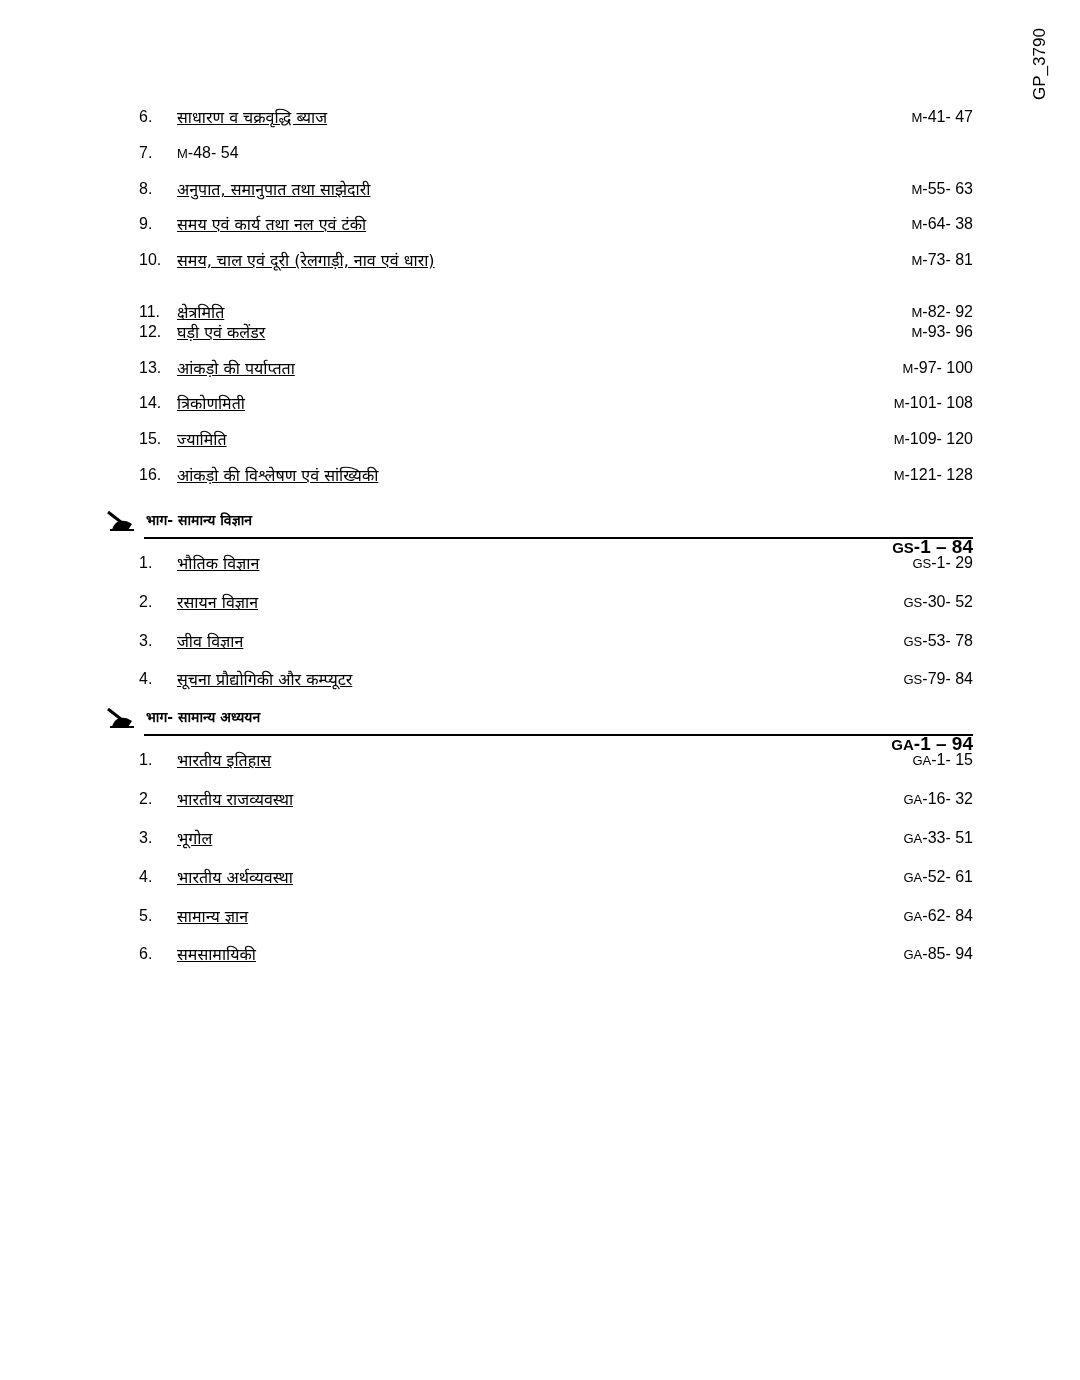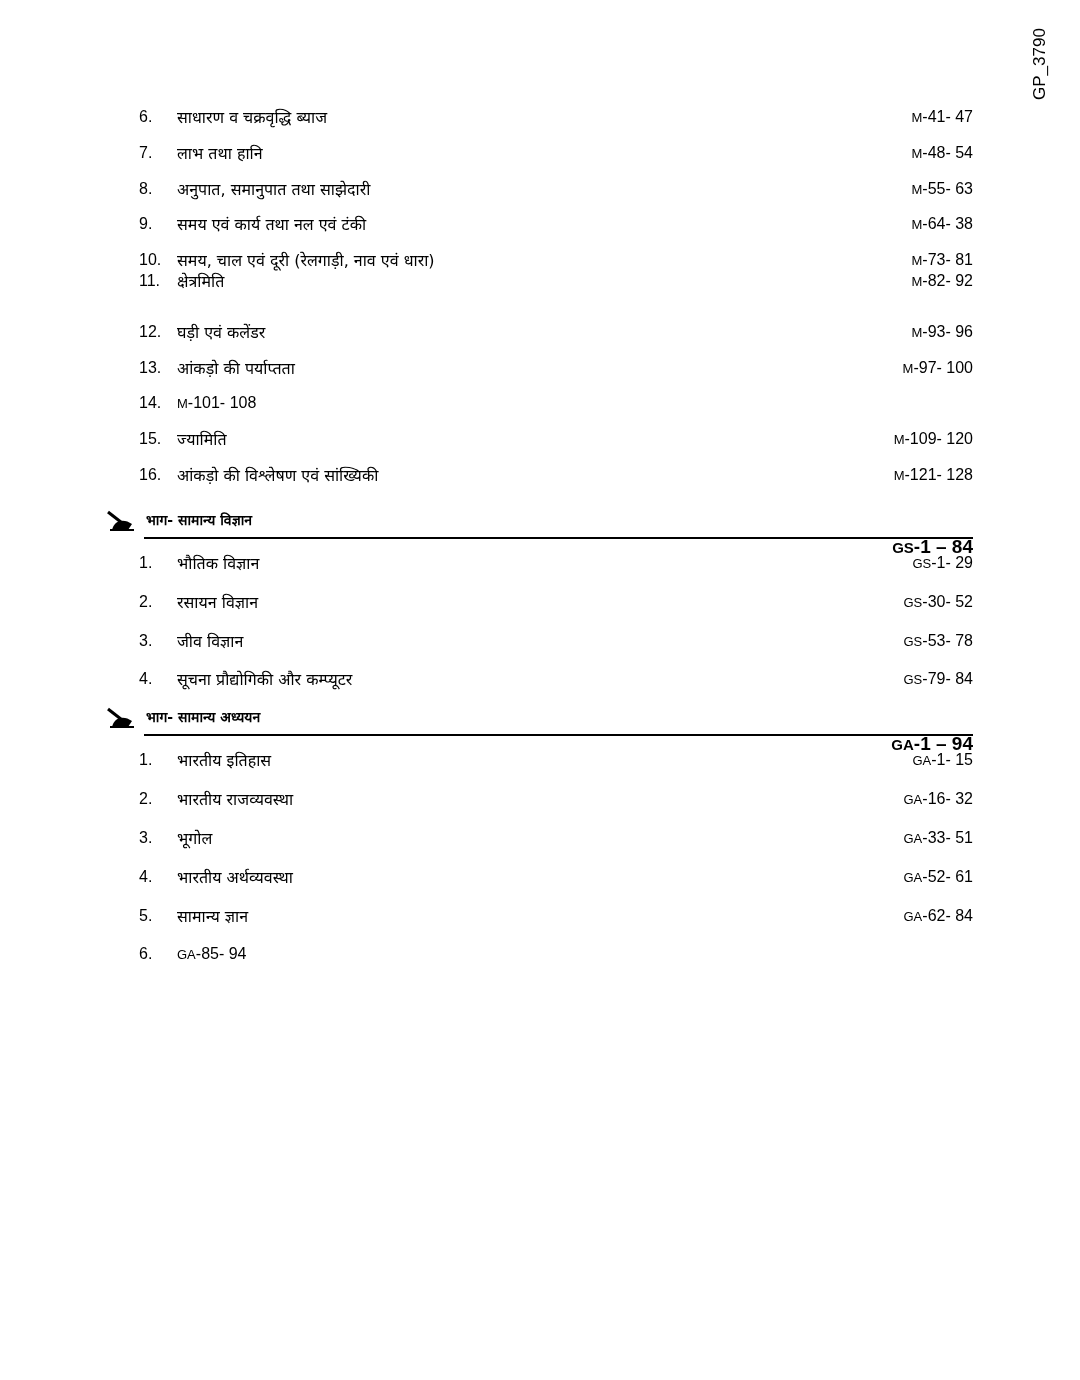--- a/index.html
+++ b/index.html
@@ -15,21 +15,21 @@
       white-space: nowrap;
     }
     .row {
       position: absolute; left: 139px; width: 834px; height: 22px;
       display: flex; align-items: center;
       font-size: 16px;
     }
     .row .num {
       width: 38px; font-family: "Liberation Sans", sans-serif; font-size: 16px;
     }
-    .row .title { flex: 1; white-space: nowrap; }
+    .row .title { flex: 1; white-space: nowrap; text-decoration: underline; }
     .row .pages {
       text-align: right; font-family: "Liberation Sans", sans-serif; font-size: 16px;
       white-space: nowrap;
     }
     .pages .prefix { font-size: 13px; }
     .section {
       position: absolute; left: 106px; width: 867px; height: 30px;
     }
     .section .pen {
       position: absolute; left: 0; top: 2px; width: 30px; height: 24px;
@@ -52,55 +52,55 @@
 
 <div class="side-code">GP_3790</div>
 
 <div class="row" style="top:106px">
     <span class="num">6.</span>
     <span class="title">साधारण व चक्रवृद्धि ब्याज</span>
     <span class="pages"><span class="prefix">M</span><span>-41- 47</span></span>
   </div>
 <div class="row" style="top:142px">
     <span class="num">7.</span>
-    <span class="title">लाभ तथा हानि</span>
     <span class="pages"><span class="prefix">M</span><span>-48- 54</span></span>
   </div>
 <div class="row" style="top:178px">
     <span class="num">8.</span>
     <span class="title">अनुपात, समानुपात तथा साझेदारी</span>
     <span class="pages"><span class="prefix">M</span><span>-55- 63</span></span>
   </div>
 <div class="row" style="top:213px">
     <span class="num">9.</span>
     <span class="title">समय एवं कार्य तथा नल एवं टंकी</span>
     <span class="pages"><span class="prefix">M</span><span>-64- 38</span></span>
   </div>
 <div class="row" style="top:249px">
     <span class="num">10.</span>
     <span class="title">समय, चाल एवं दूरी (रेलगाड़ी, नाव एवं धारा)</span>
     <span class="pages"><span class="prefix">M</span><span>-73- 81</span></span>
   </div>
-<div class="row" style="top:270px">
+<div class="row" style="top:301px">
     <span class="num">11.</span>
     <span class="title">क्षेत्रमिति</span>
     <span class="pages"><span class="prefix">M</span><span>-82- 92</span></span>
   </div>
 <div class="row" style="top:321px">
     <span class="num">12.</span>
     <span class="title">घड़ी एवं कलेंडर</span>
     <span class="pages"><span class="prefix">M</span><span>-93- 96</span></span>
   </div>
 <div class="row" style="top:357px">
     <span class="num">13.</span>
     <span class="title">आंकड़ो की पर्याप्तता</span>
     <span class="pages"><span class="prefix">M</span><span>-97- 100</span></span>
   </div>
 <div class="row" style="top:392px">
     <span class="num">14.</span>
+    <span class="title">त्रिकोणमिती</span>
     <span class="pages"><span class="prefix">M</span><span>-101- 108</span></span>
   </div>
 <div class="row" style="top:428px">
     <span class="num">15.</span>
     <span class="title">ज्यामिति</span>
     <span class="pages"><span class="prefix">M</span><span>-109- 120</span></span>
   </div>
 <div class="row" style="top:464px">
     <span class="num">16.</span>
     <span class="title">आंकड़ो की विश्लेषण एवं सांख्यिकी</span>
@@ -170,14 +170,15 @@
     <span class="title">भारतीय अर्थव्यवस्था</span>
     <span class="pages"><span class="prefix">GA</span><span>-52- 61</span></span>
   </div>
 <div class="row" style="top:905px">
     <span class="num">5.</span>
     <span class="title">सामान्य ज्ञान</span>
     <span class="pages"><span class="prefix">GA</span><span>-62- 84</span></span>
   </div>
 <div class="row" style="top:943px">
     <span class="num">6.</span>
+    <span class="title">समसामायिकी</span>
     <span class="pages"><span class="prefix">GA</span><span>-85- 94</span></span>
   </div>
 
 </body></html>

